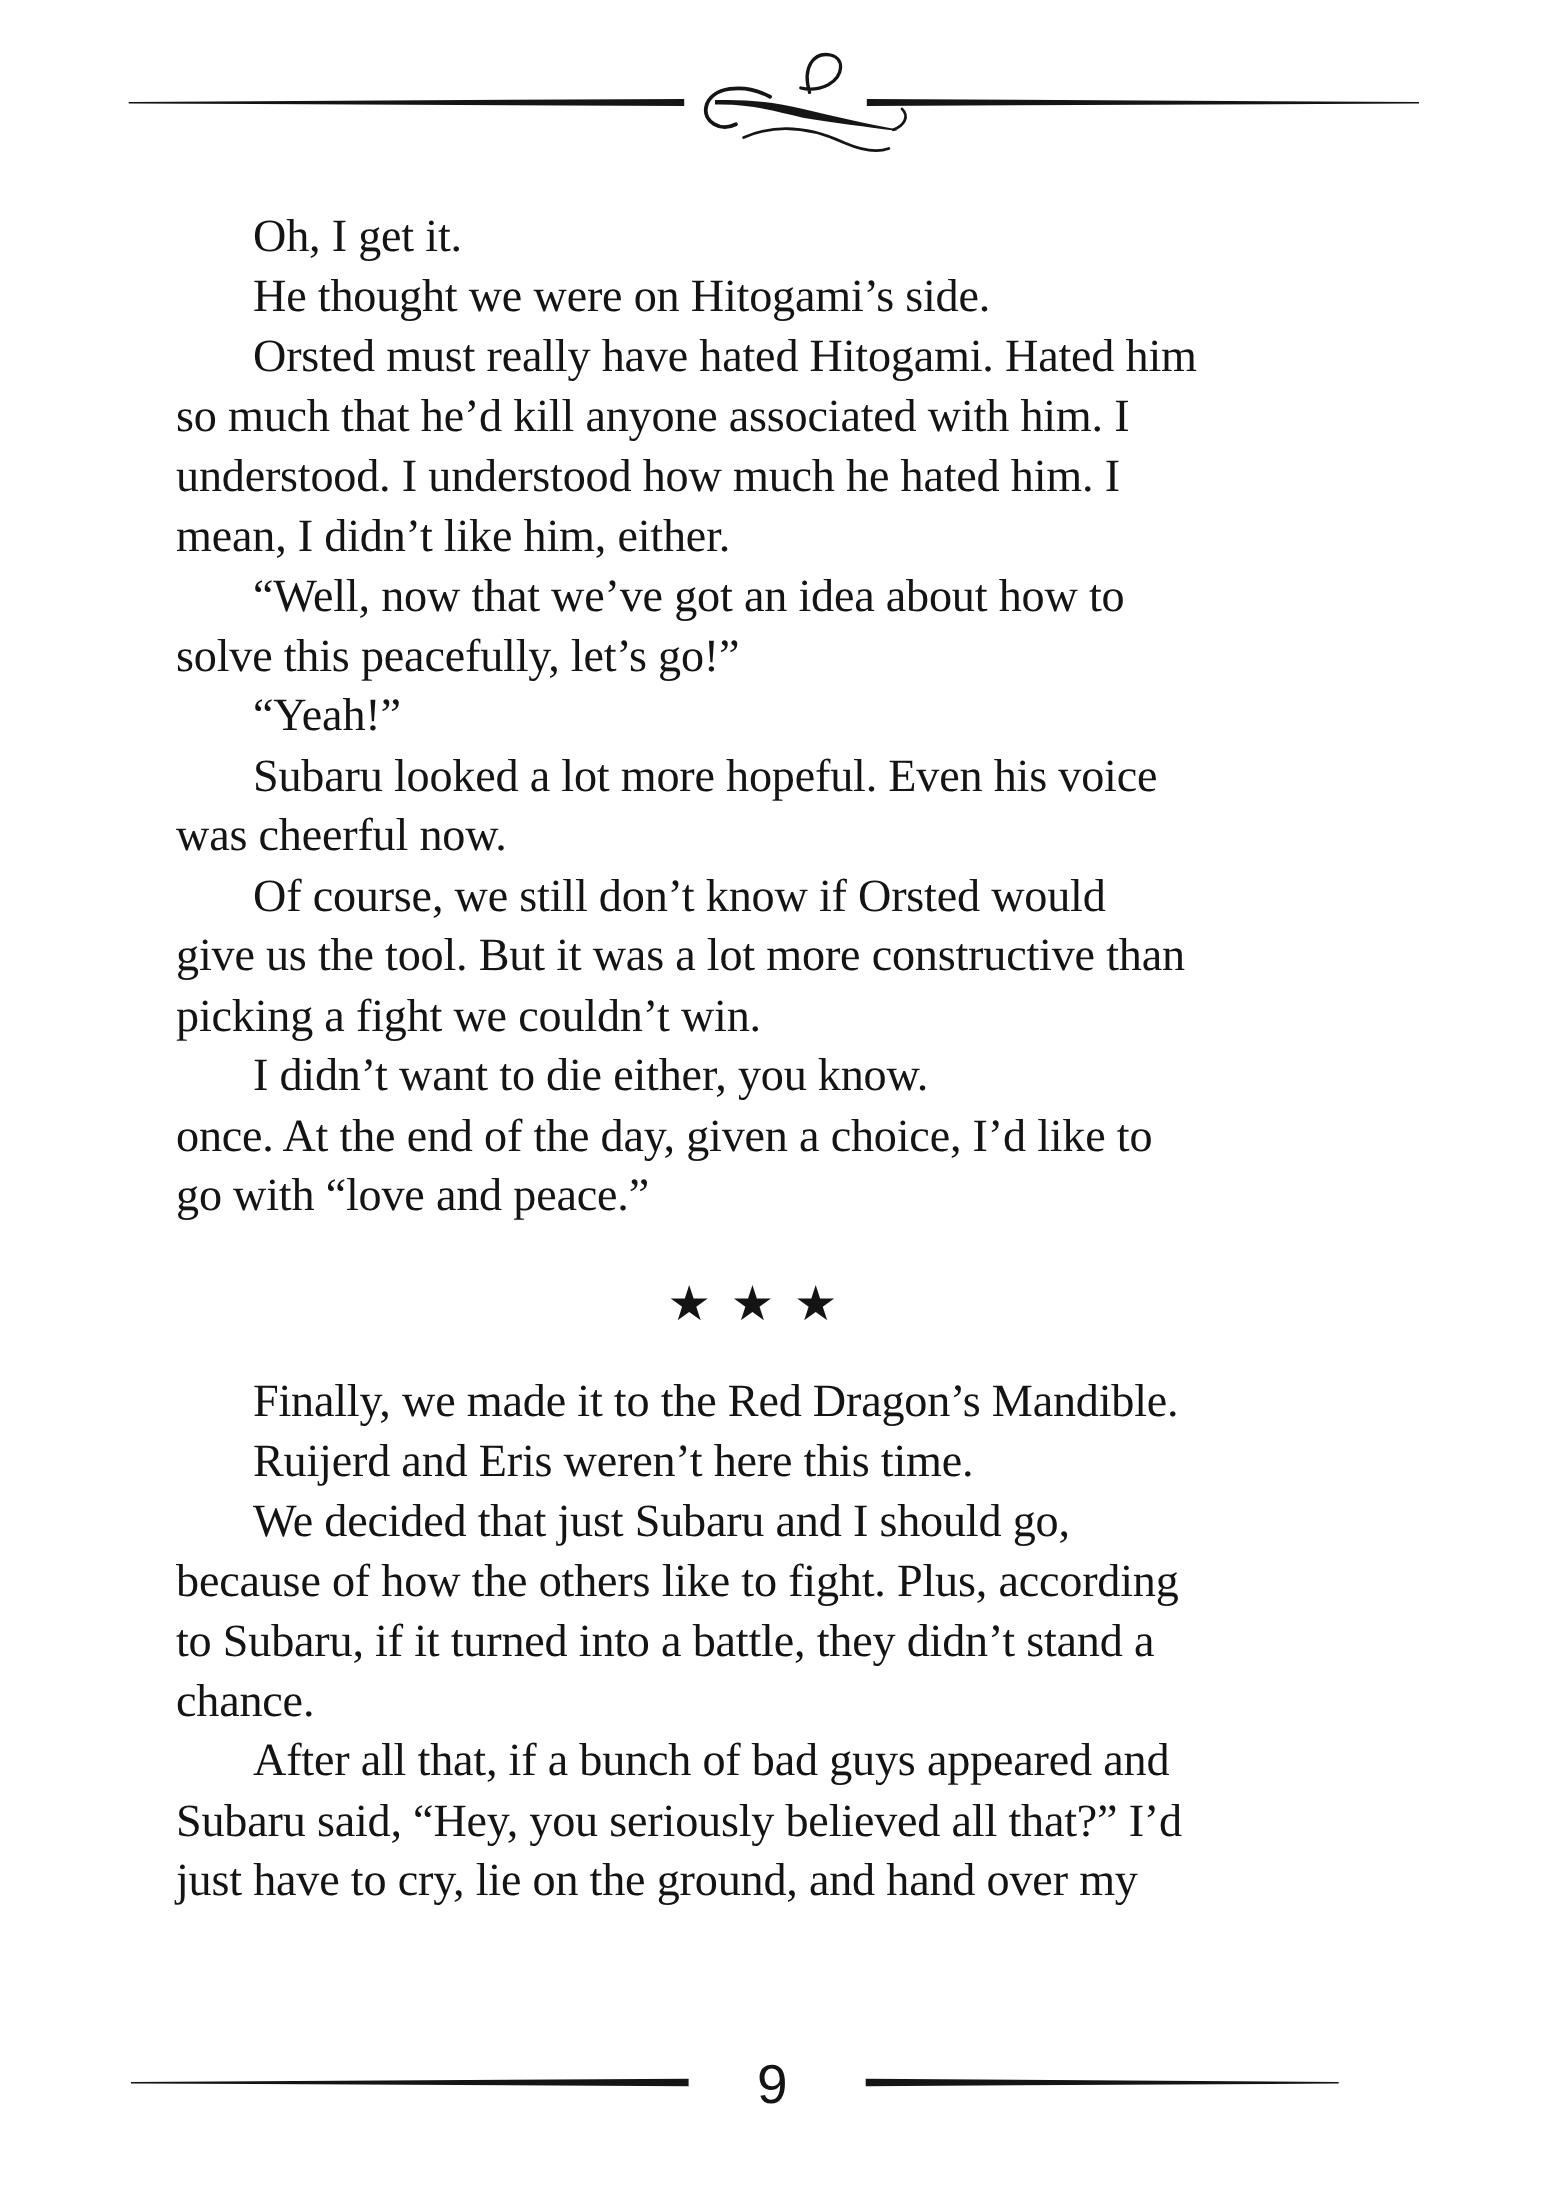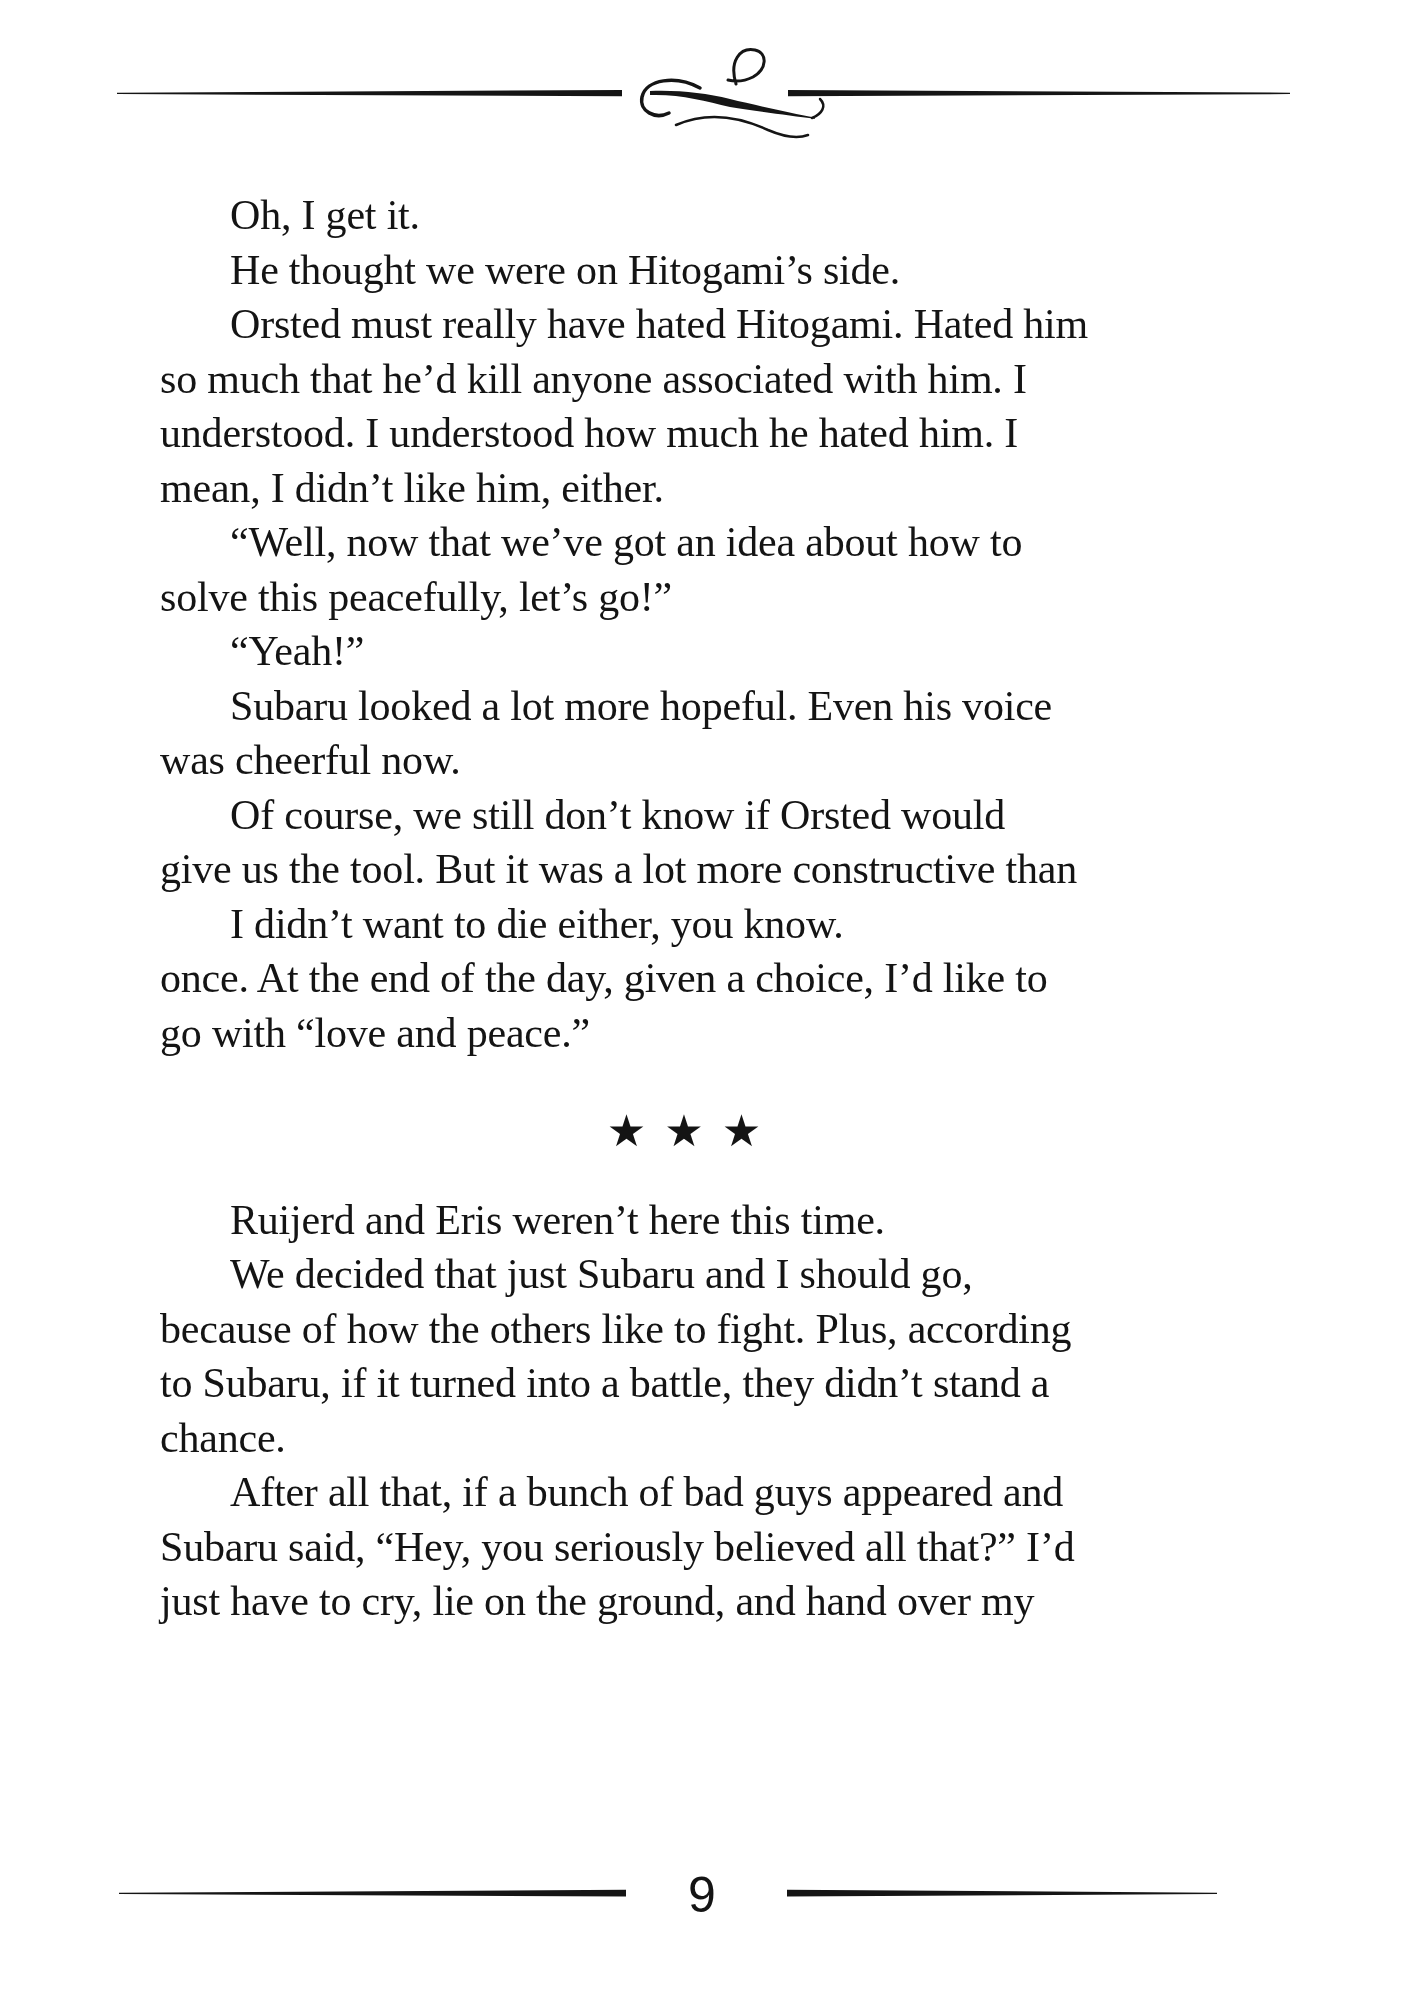--- a/index.html
+++ b/index.html
@@ -69,26 +69,28 @@
       <div class="line">so much that he’d kill anyone associated with him. I</div>
       <div class="line">understood. I understood how much he hated him. I</div>
       <div class="line">mean, I didn’t like him, either.</div>
       <div class="line indent">“Well, now that we’ve got an idea about how to</div>
       <div class="line">solve this peacefully, let’s go!”</div>
       <div class="line indent">“Yeah!”</div>
       <div class="line indent">Subaru looked a lot more hopeful. Even his voice</div>
       <div class="line">was cheerful now.</div>
       <div class="line indent">Of course, we still don’t know if Orsted would</div>
       <div class="line">give us the tool. But it was a lot more constructive than</div>
+      <div class="line">picking a fight we couldn’t win.</div>
       <div class="line indent">I didn’t want to die either, you know.</div>
       <div class="line">once. At the end of the day, given a choice, I’d like to</div>
       <div class="line">go with “love and peace.”</div>
     </div>
   <div class="scene-break">★ ★ ★</div>
   <div id="block-after">
+      <div class="line indent">Finally, we made it to the Red Dragon’s Mandible.</div>
       <div class="line indent">Ruijerd and Eris weren’t here this time.</div>
       <div class="line indent">We decided that just Subaru and I should go,</div>
       <div class="line">because of how the others like to fight. Plus, according</div>
       <div class="line">to Subaru, if it turned into a battle, they didn’t stand a</div>
       <div class="line">chance.</div>
       <div class="line indent">After all that, if a bunch of bad guys appeared and</div>
       <div class="line">Subaru said, “Hey, you seriously believed all that?” I’d</div>
       <div class="line">just have to cry, lie on the ground, and hand over my</div>
     </div>
 </div>

